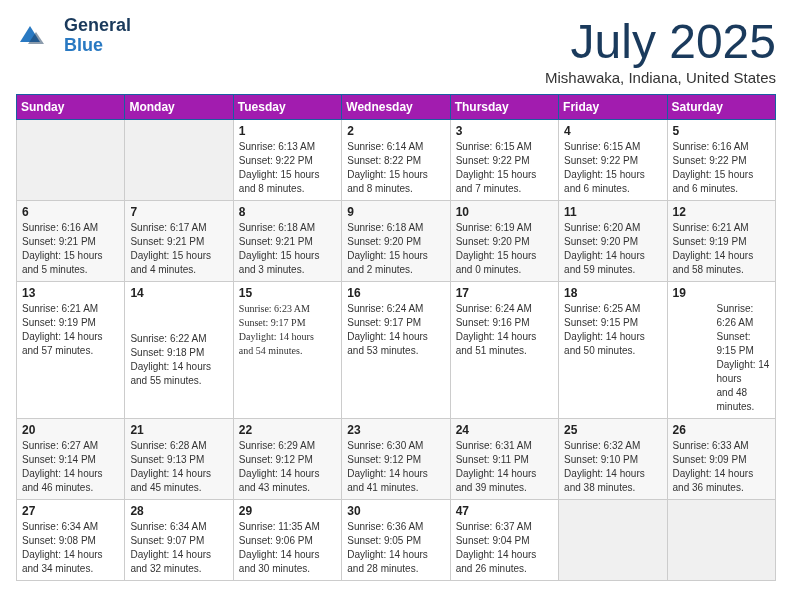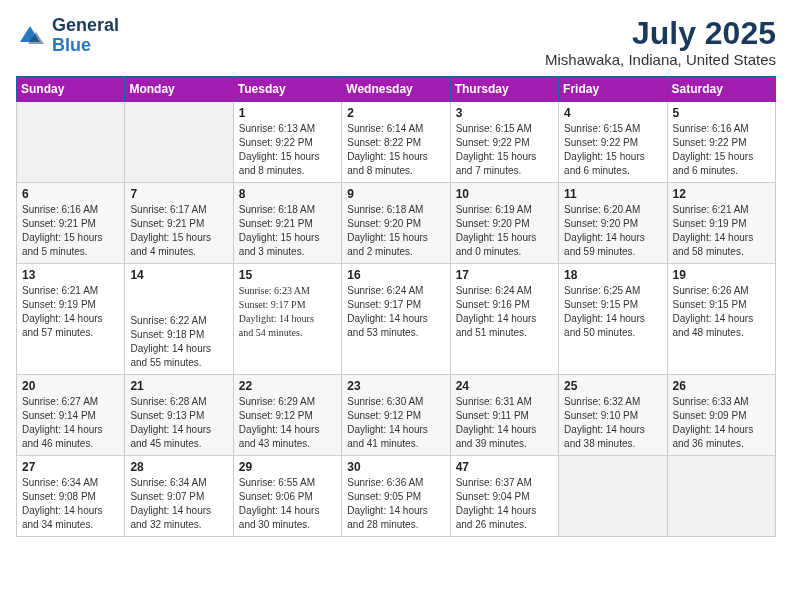--- a/index.html
+++ b/index.html
@@ -12,42 +12,42 @@
     }
     .header {
       display: flex;
       justify-content: space-between;
       align-items: flex-start;
       margin-bottom: 8px;
     }
     .logo {
       display: flex;
       align-items: center;
-      gap: 8px;
+      gap: 20px;
       justify-content: space-between;
     }
     .logo-text {
       font-size: 18px;
       font-weight: bold;
       color: #1a3a5c;
       line-height: 1.1;
     }
     .logo-text span {
       color: #2979c2;
     }
     .logo-icon {
       width: 28px;
       height: 28px;
     }
     .title-block {
       text-align: right;
     }
     .calendar-title {
-      font-size: 32px;
-      font-weight: bold;
+      font-size: 48px;
+      font-weight: normal;
       color: #1a3a5c;
       line-height: 1.1;
     }
     .calendar-subtitle {
       font-size: 15px;
       color: #333;
     }
     table {
       width: 100%;
       border-collapse: collapse;
@@ -252,21 +252,21 @@
         </td>
         <td>
           <div class="day-number">18</div>
           <div class="day-detail" style="white-space: pre-line;">Sunrise: 6:25 AM
 Sunset: 9:15 PM
 Daylight: 14 hours
 and 50 minutes.</div>
         </td>
         <td>
           <div class="day-number">19</div>
-          <div class="day-detail" style="white-space: pre-line;">Sunrise: 6:26 AM
+          <div class="day-detail" style="white-space: pre-line; margin-left: 44px;">Sunrise: 6:26 AM
 Sunset: 9:15 PM
 Daylight: 14 hours
 and 48 minutes.</div>
         </td>
       </tr>
       <tr>
         <td>
           <div class="day-number">20</div>
           <div class="day-detail" style="white-space: pre-line;">Sunrise: 6:27 AM
 Sunset: 9:14 PM
@@ -326,21 +326,21 @@
         </td>
         <td>
           <div class="day-number">28</div>
           <div class="day-detail" style="white-space: pre-line;">Sunrise: 6:34 AM
 Sunset: 9:07 PM
 Daylight: 14 hours
 and 32 minutes.</div>
         </td>
         <td>
           <div class="day-number">29</div>
-          <div class="day-detail" style="white-space: pre-line;">Sunrise: 6:55 AM
+          <div class="day-detail" style="white-space: pre-line;">Sunrise: 11:35 AM
 Sunset: 9:06 PM
 Daylight: 14 hours
 and 30 minutes.</div>
         </td>
         <td>
           <div class="day-number">30</div>
           <div class="day-detail" style="white-space: pre-line;">Sunrise: 6:36 AM
 Sunset: 9:05 PM
 Daylight: 14 hours
 and 28 minutes.</div>

